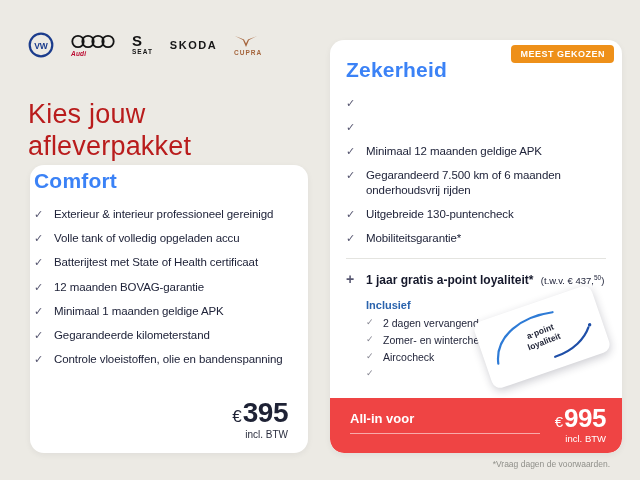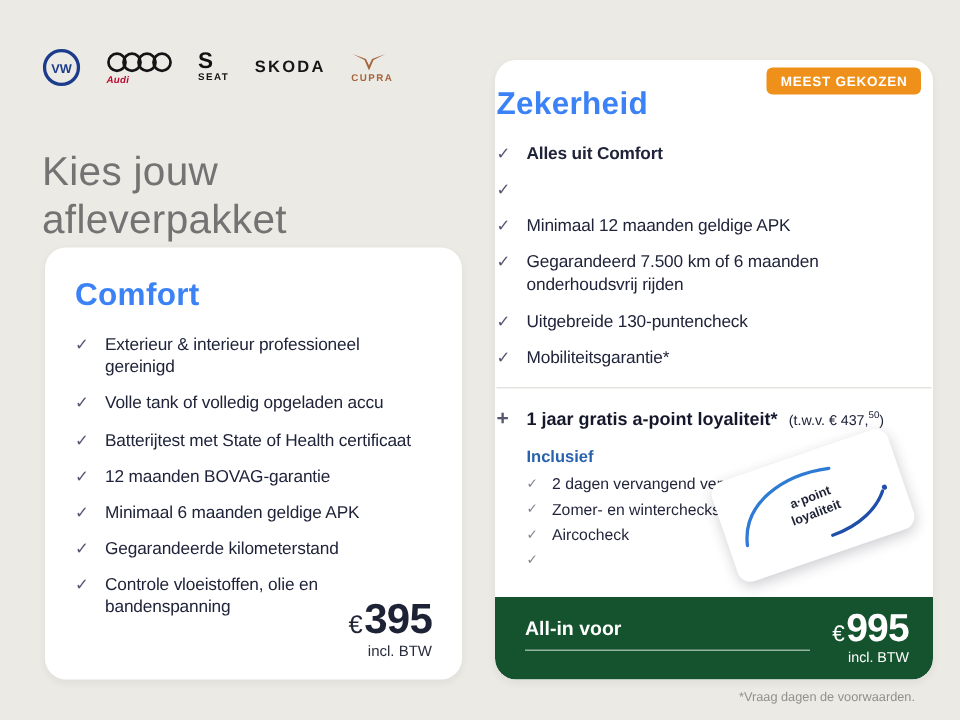--- a/index.html
+++ b/index.html
@@ -11,26 +11,26 @@
   
   .brand-bar{position:absolute;left:28px;top:30px;display:flex;align-items:center;gap:17px;height:30px;}
   .brand{display:flex;flex-direction:column;align-items:flex-start;justify-content:center;gap:1px;}
   .brand-label{font-size:6.5px;font-weight:700;letter-spacing:1px;color:#161616;}
   .audi-label{color:#BB0A30;letter-spacing:.2px;font-style:italic;}
   .cupra-label{color:#A5653C;}
   .skoda-word{font-size:11px;font-weight:800;letter-spacing:1.5px;color:#161616;}
   .seat-s{font-size:15px;font-weight:900;line-height:12px;color:#111;}
   
   .page-title{position:absolute;left:28px;top:80px;width:235px;
-    font-size:27px;line-height:1.2;font-weight:500;color:#737373;letter-spacing:.2px;}
+    font-size:27px;line-height:1.2;font-weight:500;color:#b91c1c;letter-spacing:.2px;}
   
   .card{position:absolute;background:#fff;border-radius:14px;box-sizing:border-box;
     box-shadow:0 2px 6px rgba(30,34,53,.06);}
-  .card-comfort{left:30px;top:165px;width:278px;height:288px;padding:20px;}
-  .card-zekerheid{left:330px;top:40px;width:292px;height:413px;padding:18px 1px;overflow:hidden;}
+  .card-comfort{left:30px;top:165px;width:278px;height:288px;padding:4px;}
+  .card-zekerheid{left:330px;top:40px;width:292px;height:413px;padding:18px 16px;overflow:hidden;}
   .card-title{font-size:21px;font-weight:700;color:#3b82f6;letter-spacing:.2px;}
   .feature-list{list-style:none;margin:14px 0 0;padding:0;}
   .feature-list li{display:flex;gap:8px;margin-bottom:9px;
     font-size:11.5px;line-height:1.32;font-weight:500;color:#20243A;letter-spacing:-.1px;}
   .check{color:#565670;font-size:11px;line-height:1.35;flex:0 0 12px;}
   .li-bold{font-weight:700;}
   
   .price{position:absolute;right:20px;bottom:13px;text-align:right;line-height:1;}
   .price .euro{font-size:17px;font-weight:400;margin-right:1px;}
   .price .amount{font-size:28px;font-weight:700;letter-spacing:-.5px;}
@@ -50,21 +50,21 @@
   .sub-list li{display:flex;gap:7px;font-size:10.5px;margin-bottom:5px;color:#23263B;font-weight:500;}
   .sub-check{color:#83838F;font-size:9px;flex:0 0 10px;}
   
   .loyalty-card{position:absolute;left:150px;top:262px;width:124px;height:70px;background:#fff;
     border-radius:9px;transform:rotate(-19deg);box-shadow:0 3px 9px rgba(30,34,53,.22);
     z-index:3;display:flex;align-items:center;justify-content:center;}
   .loyalty-card svg{position:absolute;left:0;top:0;}
   .loyalty-text{text-align:center;font-size:8.5px;font-weight:700;color:#1E2235;line-height:1.25;
     transform:rotate(-2deg);}
   
-  .blue-footer{position:absolute;left:0;right:0;bottom:0;height:55px;background:#14532d;
+  .blue-footer{position:absolute;left:0;right:0;bottom:0;height:55px;background:#ef4444;
     border-radius:0 0 14px 14px;color:#fff;z-index:2;}
   .allin{position:absolute;left:20px;top:13px;font-size:13px;font-weight:700;}
   .allin-line{position:absolute;left:20px;top:35px;width:190px;height:1px;background:rgba(255,255,255,.55);}
   .footer-price{position:absolute;right:16px;top:7px;text-align:right;line-height:1;}
   .footer-price .euro{font-size:15px;font-weight:400;margin-right:1px;}
   .footer-price .amount{font-size:26px;font-weight:700;letter-spacing:-.5px;}
   .footer-price .vat{font-size:9.5px;margin-top:3px;}
   
   .fine-print{position:absolute;right:30px;top:459px;font-size:8.5px;color:#90908A;}
 </style>
@@ -120,21 +120,21 @@
     <li>
         <span class="check">✓</span>
         <span>Batterijtest met State of Health certificaat</span>
       </li>
     <li>
         <span class="check">✓</span>
         <span>12 maanden BOVAG-garantie</span>
       </li>
     <li>
         <span class="check">✓</span>
-        <span>Minimaal 6 maanden geldige APK</span>
+        <span>Minimaal 1 maanden geldige APK</span>
       </li>
     <li>
         <span class="check">✓</span>
         <span>Gegarandeerde kilometerstand</span>
       </li>
     <li>
         <span class="check">✓</span>
         <span>Controle vloeistoffen, olie en bandenspanning</span>
       </li>
   </ul>
@@ -143,21 +143,20 @@
     <div class="vat">incl. BTW</div>
   </div>
 </div>
 
 <div class="card card-zekerheid">
   <div class="badge">MEEST GEKOZEN</div>
   <div class="card-title">Zekerheid</div>
   <ul class="feature-list">
     <li>
         <span class="check">✓</span>
-        <span class="li-bold">Alles uit Comfort</span>
       </li>
     <li>
         <span class="check">✓</span>
       </li>
     <li>
         <span class="check">✓</span>
         <span>Minimaal 12 maanden geldige APK</span>
       </li>
     <li>
         <span class="check">✓</span>

